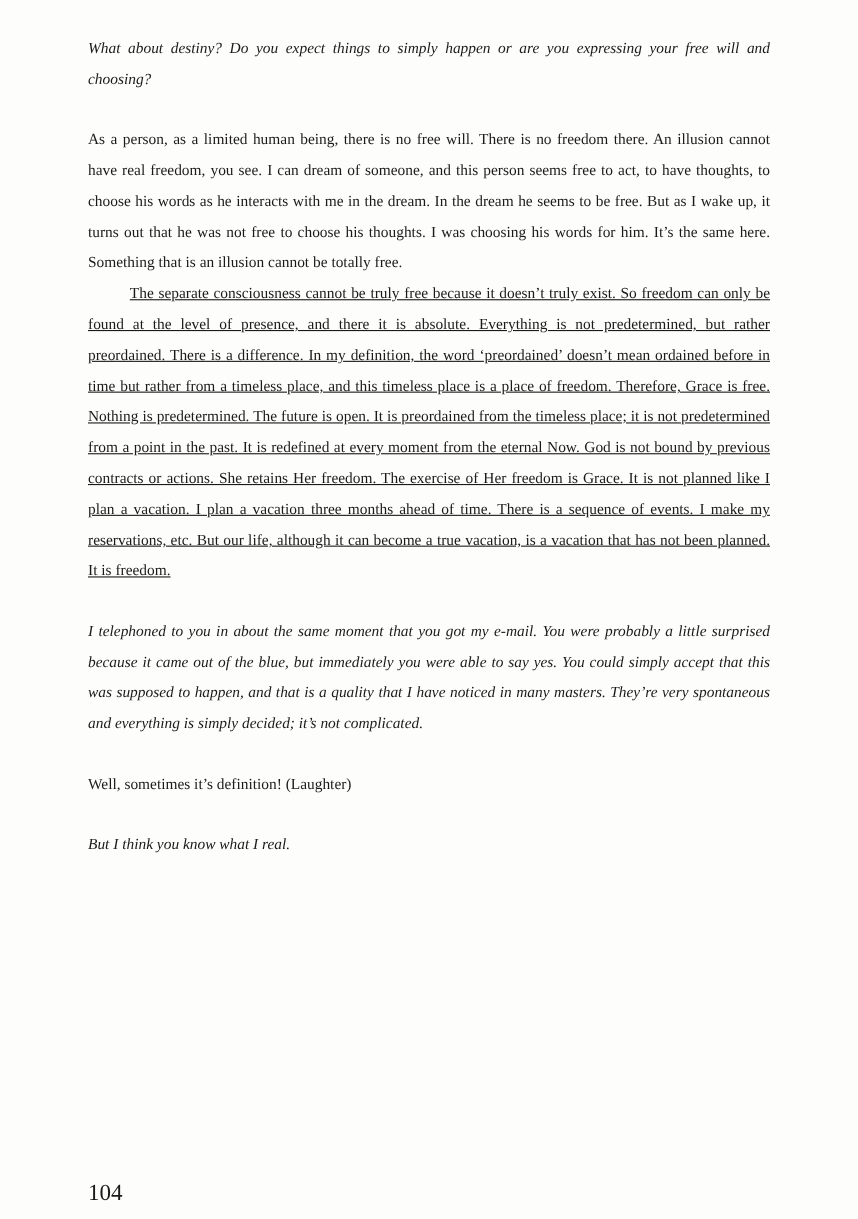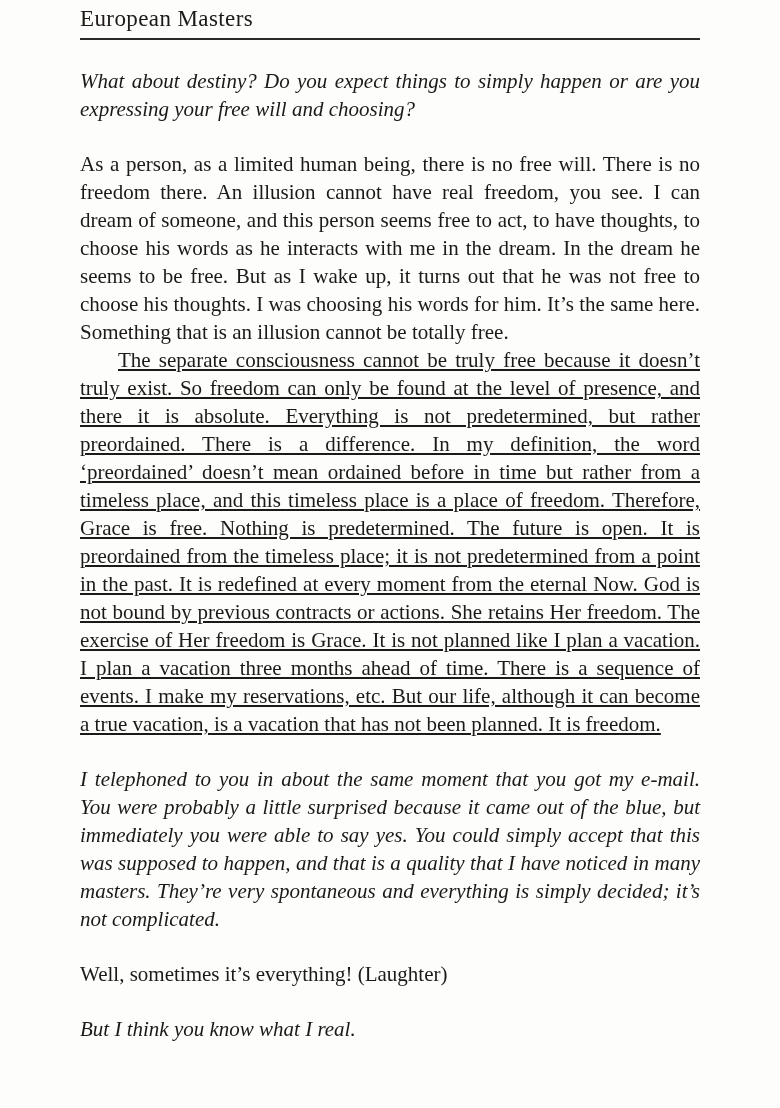--- a/index.html
+++ b/index.html
@@ -23,21 +23,21 @@
     flex-direction: column;
   }
   .running-header {
     font-size: 23px;
     line-height: 30px;
     letter-spacing: 0.4px;
     padding-bottom: 4px;
     border-bottom: 2px solid #2a2a28;
   }
   .body-text {
-    font-size: 21px;
+    font-size: 14px;
     line-height: 28px;
     text-align: justify;
   }
   .body-text p {
     margin: 0;
   }
   .gap-top {
     margin-top: 27px !important;
   }
   .italic {
@@ -54,34 +54,34 @@
     margin-top: auto;
     font-size: 21px;
     line-height: 28px;
   }
 </style>
 </head>
 <body>
 
 <div class="page">
 
-  <div class="running-header">
-    <span>European Masters</span>
-  </div>
 
   <div class="body-text">
 
     <p class="italic gap-top">What about destiny? Do you expect things to simply happen or are you expressing your free will and choosing?</p>
 
     <p class="gap-top">As a person, as a limited human being, there is no free will. There is no freedom there. An illusion cannot have real freedom, you see. I can dream of someone, and this person seems free to act, to have thoughts, to choose his words as he interacts with me in the dream. In the dream he seems to be free. But as I wake up, it turns out that he was not free to choose his thoughts. I was choosing his words for him. It’s the same here. Something that is an illusion cannot be totally free.</p>
 
     <p class="indent">The separate consciousness cannot be truly free because it doesn’t truly exist. So freedom can only be found at the level of presence, and there it is absolute. Everything is not predetermined, but rather preordained. There is a difference. In my definition, the word ‘preordained’ doesn’t mean ordained before in time but rather from a timeless place, and this timeless place is a place of freedom. Therefore, Grace is free. Nothing is predetermined. The future is open. It is preordained from the timeless place; it is not predetermined from a point in the past. It is redefined at every moment from the eternal Now. God is not bound by previous contracts or actions. She retains Her freedom. The exercise of Her freedom is Grace. It is not planned like I plan a vacation. I plan a vacation three months ahead of time. There is a sequence of events. I make my reservations, etc. But our life, although it can become a true vacation, is a vacation that has not been planned. It is freedom.</p>
 
     <p class="italic gap-top">I telephoned to you in about the same moment that you got my e-mail. You were probably a little surprised because it came out of the blue, but immediately you were able to say yes. You could simply accept that this was supposed to happen, and that is a quality that I have noticed in many masters. They’re very spontaneous and everything is simply decided; it’s not complicated.</p>
 
-    <p class="single-line gap-top">Well, sometimes it’s everything! (Laughter)</p>
+    <p class="single-line gap-top">Well, sometimes it’s definition! (Laughter)</p>
 
     <p class="italic single-line gap-top">But I think you know what I real.</p>
 
   </div>
 
+  <div class="footer">
+    <span>104</span>
+  </div>
 
 </div>
 
 </body></html>

